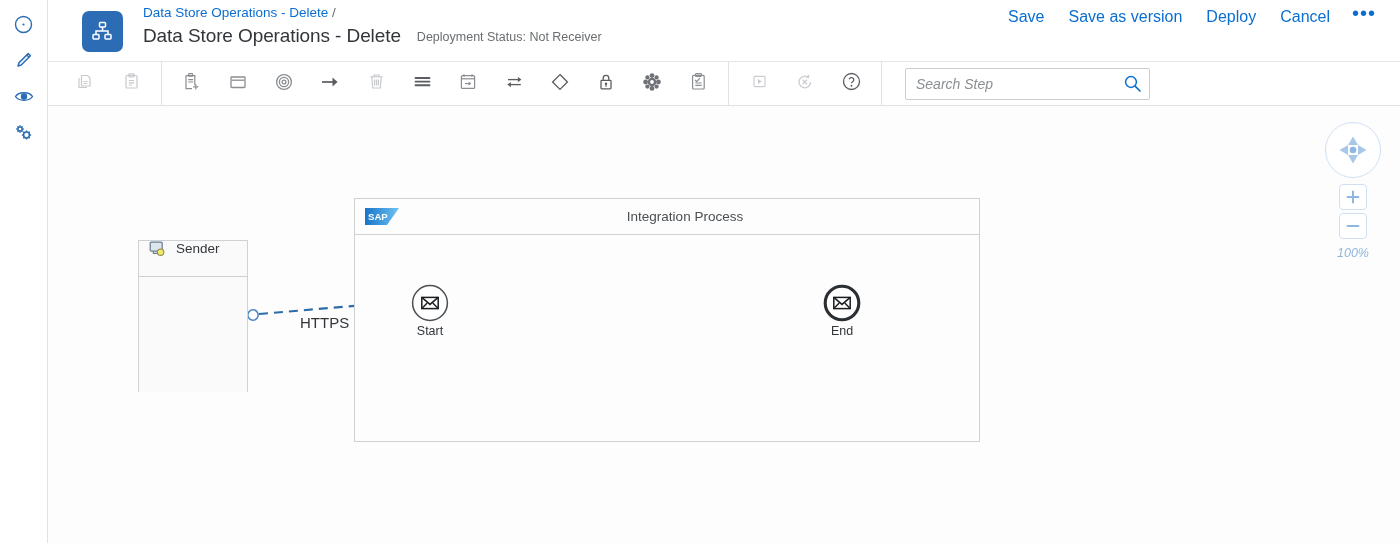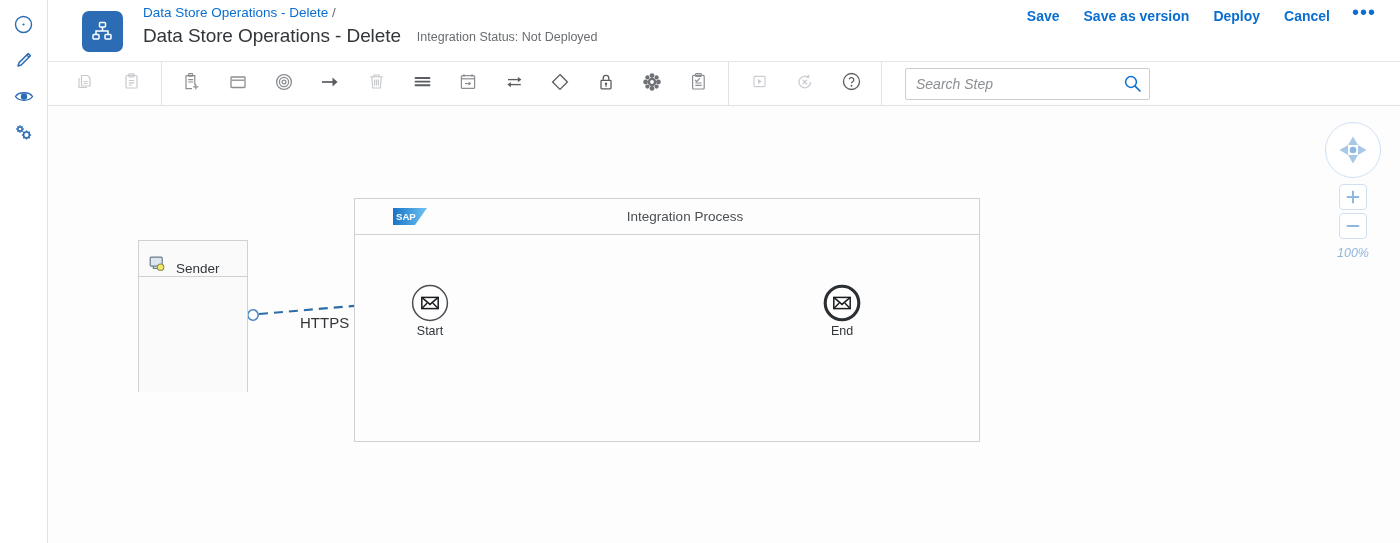--- a/index.html
+++ b/index.html
@@ -59,22 +59,22 @@
   .dep-status {
     font-size: 12.5px; color: #6a6d70; white-space: nowrap;
     position: relative; top: -1px;
   }
 
   .header-actions {
     position: absolute; right: 14px; top: 4px;
     display: flex; align-items: center; gap: 0px;
   }
   .hact {
-    font-size: 14px; color: #0a6ed1;
-    padding: 4px 12px; cursor: pointer; white-space: nowrap; font-weight: bold;
+    font-size: 16px; color: #0a6ed1;
+    padding: 4px 12px; cursor: pointer; white-space: nowrap;
   }
   .hdots {
     color: #0a6ed1; font-size: 20px; letter-spacing: 1px;
     padding: 0 10px 8px 10px; cursor: pointer; line-height: 12px;
   }
 
   
   .toolbar {
     position: absolute; left: 48px; top: 61px;
     width: 1352px; height: 45px;
@@ -126,21 +126,21 @@
 
   
   .participant {
     position: absolute;
     background: #fafafa;
     border: 1px solid #cfd2d5;
   }
   .participant .p-head {
     height: 36px;
     border-bottom: 1px solid #cfd2d5;
-    display: flex; align-items: flex-end;
+    display: flex; align-items: flex-start;
     padding-left: 10px; gap: 9px;
     background: #fafafa;
   }
   .participant .p-label {
     font-size: 13.5px; color: #32363a;
   }
   .participant .p-body { background: #fafafa; }
 
   #sender   { left: 90px;  top: 134px; width: 110px; height: 152px; }
   #receiver { left: 1017px; top: 134px; width: 108px; height: 152px; }
@@ -153,21 +153,21 @@
     border: 1px solid #cfd2d5;
   }
   #pool .pool-head {
     height: 36px;
     border-bottom: 1px solid #cfd2d5;
     display: flex; align-items: center; justify-content: center;
     position: relative;
   }
   .sap-logo {
     position: absolute; left: 10px; top: 9px;
-    width: 36px; height: 17px; margin-left: 28px;
+    width: 36px; height: 17px;
   }
   .pool-title { font-size: 13.5px; color: #4a4f54; margin-left: 36px; }
 
   
   .node { position: absolute; }
   .evt-label {
     position: absolute; left: 50%; transform: translateX(-50%);
     top: 40px; font-size: 12.5px; color: #32363a; white-space: nowrap;
   }
 
@@ -271,21 +271,21 @@
       </svg>
     </div>
 
     <div class="title-block">
       <div class="breadcrumb">
         <span>Data Store Operations - Delete</span>
         <span class="bc-sep">/</span>
       </div>
       <div class="title-row">
         <span class="page-title">Data Store Operations - Delete</span>
-        <span class="dep-status">Integration Status: Not Deployed</span>
+        <span class="dep-status">Deployment Status: Not Receiver</span>
       </div>
     </div>
 
     <div class="header-actions">
       <div class="hact">Save</div>
       <div class="hact">Save as version</div>
       <div class="hact">Deploy</div>
       <div class="hact">Cancel</div>
       <div class="hdots">•••</div>
     </div>

